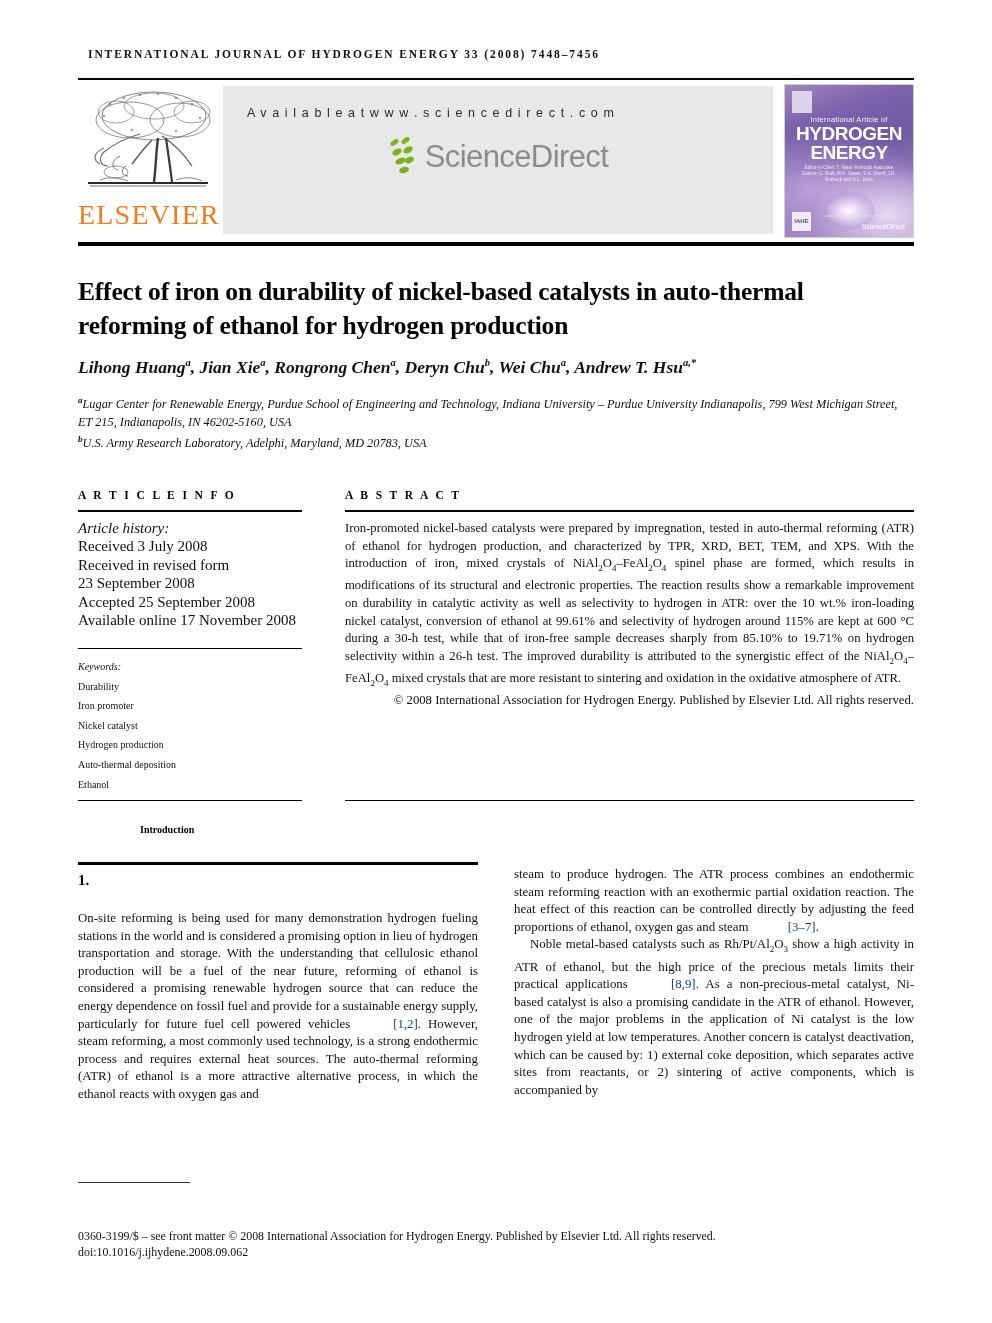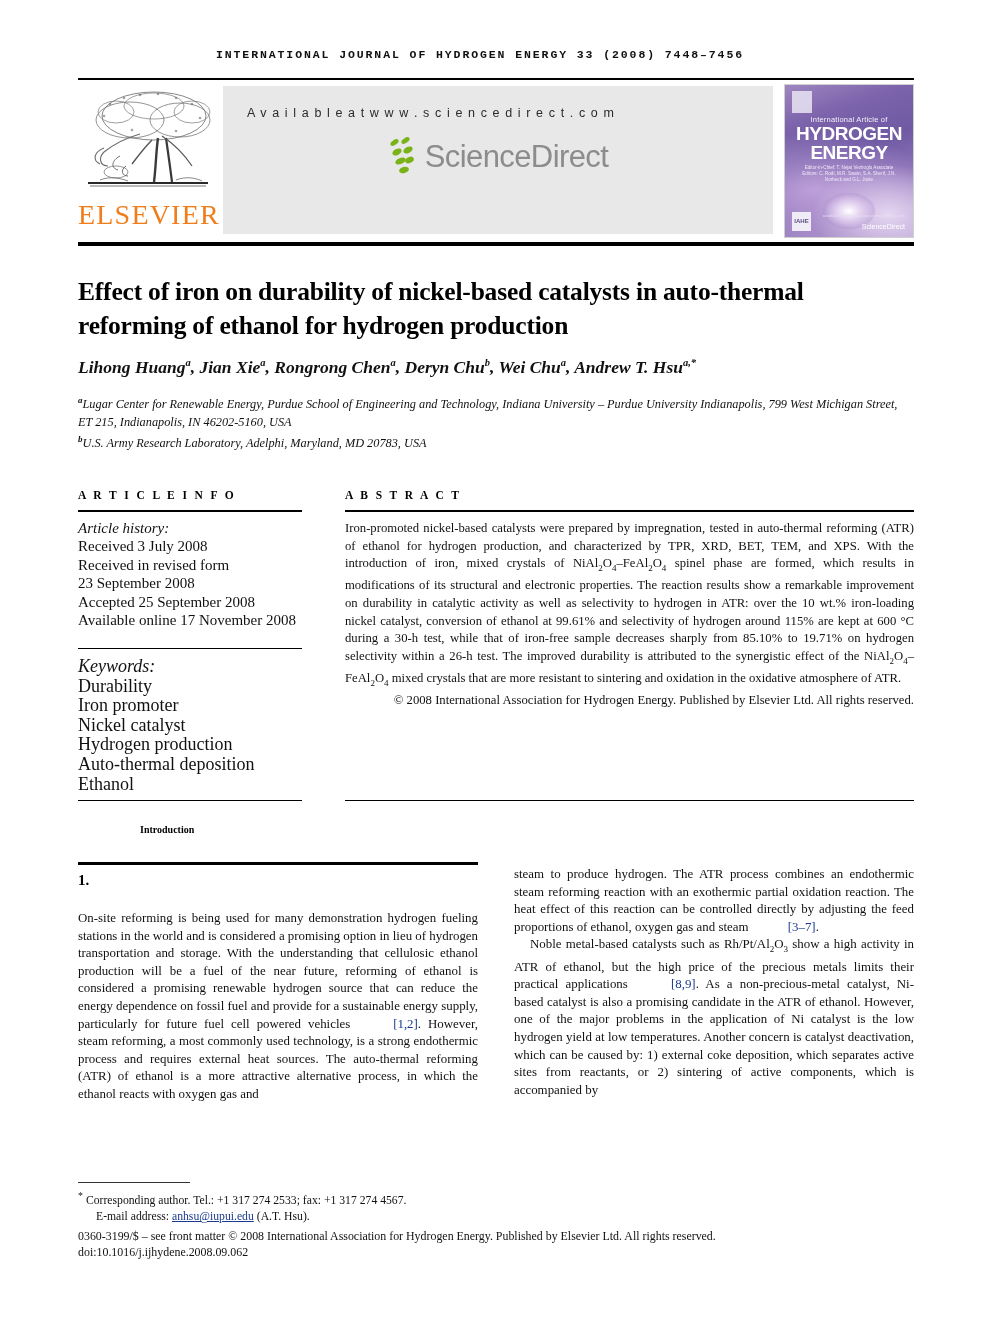--- a/index.html
+++ b/index.html
@@ -18,23 +18,23 @@
   .page {
     position: absolute;
     left: 0; top: 0;
     width: 992px;
     height: 1323px;
   }
 
   
   .runhead {
     position: absolute;
-    left: 62px; top: 48px; width: 836px;
-    text-align: center;
-    font-family: Liberation Mono, monospace;
+    left: 88px; top: 48px; width: 836px;
+    text-align: left;
+    font-family: Liberation Serif, serif;
     font-size: 11.5px;
     font-weight: bold;
     letter-spacing: 1.9px;
     text-transform: uppercase;
     color: #111;
   }
 
   
   .rule-top {
     position: absolute;
@@ -288,21 +288,21 @@
     font-size: 15px;
     line-height: 18.4px;
     color: #111;
   }
   .hist .lbl { font-style: italic; }
 
   .kw {
     position: absolute;
     left: 78px; top: 657px; width: 230px;
     font-family: "Liberation Serif", serif;
-    font-size: 18px;
+    font-size: 10px;
     line-height: 19.6px;
     color: #111;
   }
   .kw .lbl { font-style: italic; }
 
   
   .abstract {
     position: absolute;
     left: 345px; top: 520px; width: 569px;
     font-family: "Liberation Serif", serif;
@@ -514,23 +514,19 @@
   <div class="col col-left">
     <p>On-site reforming is being used for many demonstration hydrogen fueling stations in the world and is considered a promising option in lieu of hydrogen transportation and storage. With the understanding that cellulosic ethanol production will be a fuel of the near future, reforming of ethanol is considered a promising renewable hydrogen source that can reduce the energy dependence on fossil fuel and provide for a sustainable energy supply, particularly for future fuel cell powered vehicles <span class="ref">[1,2]</span>. However, steam reforming, a most commonly used technology, is a strong endothermic process and requires external heat sources. The auto-thermal reforming (ATR) of ethanol is a more attractive alternative process, in which the ethanol reacts with oxygen gas and</p>
   </div>
 
   <div class="col col-right">
     <p>steam to produce hydrogen. The ATR process combines an endothermic steam reforming reaction with an exothermic partial oxidation reaction. The heat effect of this reaction can be controlled directly by adjusting the feed proportions of ethanol, oxygen gas and steam <span class="ref">[3–7]</span>.</p>
     <p class="indent">Noble metal-based catalysts such as Rh/Pt/Al<sub>2</sub>O<sub>3</sub> show a high activity in ATR of ethanol, but the high price of the precious metals limits their practical applications <span class="ref">[8,9]</span>. As a non-precious-metal catalyst, Ni-based catalyst is also a promising candidate in the ATR of ethanol. However, one of the major problems in the application of Ni catalyst is the low hydrogen yield at low temperatures. Another concern is catalyst deactivation, which can be caused by: 1) external coke deposition, which separates active sites from reactants, or 2) sintering of active components, which is accompanied by</p>
   </div>
 
   <div class="fn-rule"></div>
-  <div class="footnote">
-    <div><span class="star">*</span> Corresponding author. Tel.: +1 317 274 2533; fax: +1 317 274 4567.</div>
-    <span class="ind">E-mail address: <span class="email">anhsu@iupui.edu</span> (A.T. Hsu).</span>
-  </div>
 
   <div class="imprint">
     <div>0360-3199/$ – see front matter © 2008 International Association for Hydrogen Energy. Published by Elsevier Ltd. All rights reserved.</div>
     <div>doi:10.1016/j.ijhydene.2008.09.062</div>
   </div>
 
 </div>
 
 </body></html>

